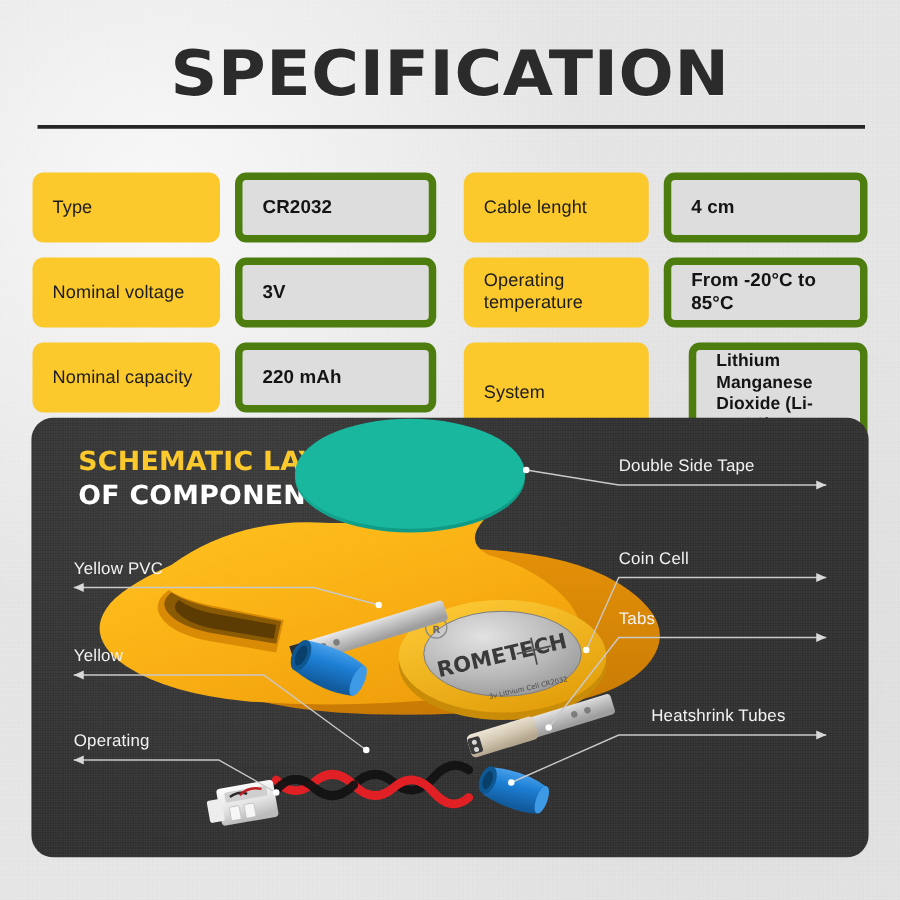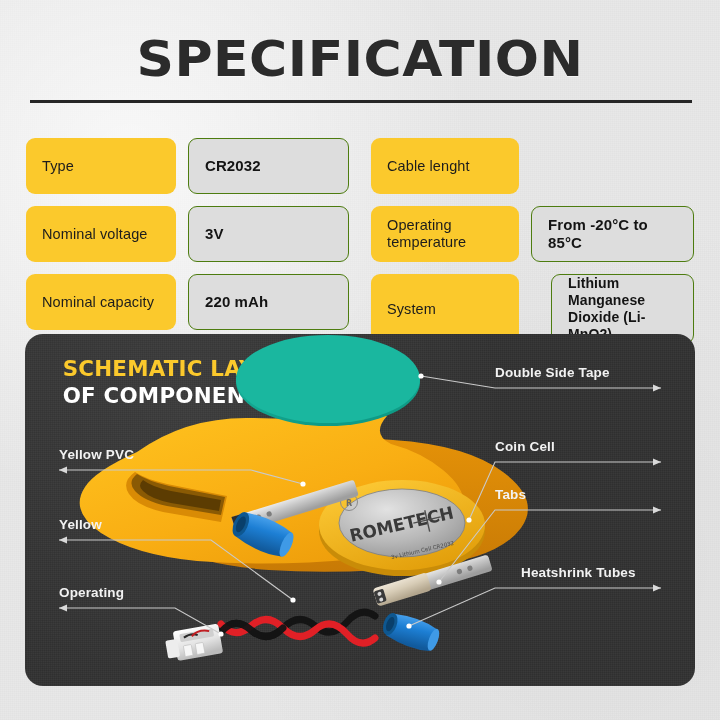--- a/index.html
+++ b/index.html
@@ -76,21 +76,21 @@
     padding: 0 16px;
     font-size: 14.5px;
     line-height: 17px;
     color: #1c1c1c;
     font-weight: 400;
     letter-spacing: .1px;
   }
 
   .spec-val {
     background: #dddddd;
-    border: 1px solid #4d7c0f;
+    border: 6px solid #4d7c0f;
     border-radius: 9px;
     display: flex;
     align-items: center;
     padding: 0 16px;
     font-size: 15px;
     line-height: 18px;
     color: #141414;
     font-weight: 700;
     letter-spacing: .1px;
   }
@@ -122,21 +122,21 @@
   }
   .panel-title .l1 { color: #fbc92c; display: block; }
   .panel-title .l2 { color: #ffffff; display: block; }
 
   
   .callout { position: absolute; }
   .callout .lbl {
     color: #f2f2f2;
     font-size: 13.5px;
     line-height: 16px;
-    font-weight: 700;
+    font-weight: 400;
     white-space: nowrap;
     letter-spacing: .15px;
   }
   .callout.right .lbl { text-align: left; }
 
   .leader {
     position: absolute;
     overflow: visible;
   }
 
@@ -168,20 +168,21 @@
     </div>
     <div class="spec-row">
       <div class="spec-key">Nominal capacity</div>
       <div class="spec-val">220 mAh</div>
     </div>
   </div>
 
   <div class="spec-col">
     <div class="spec-row">
       <div class="spec-key">Cable lenght</div>
+      <div class="spec-val">4 cm</div>
     </div>
     <div class="spec-row">
       <div class="spec-key">Operating temperature</div>
       <div class="spec-val">From -20°C to 85°C</div>
     </div>
     <div class="spec-row">
       <div class="spec-key">System</div>
       <div class="spec-val small">Lithium Manganese Dioxide (Li-MnO2)</div>
     </div>
   </div>

